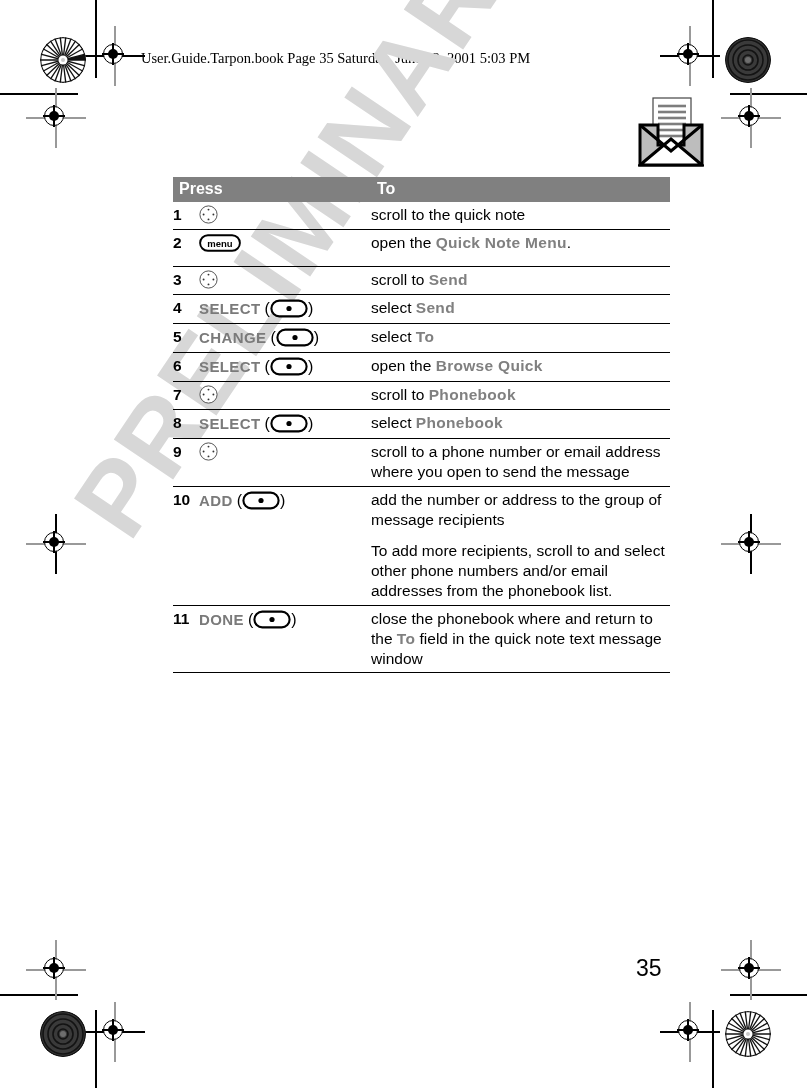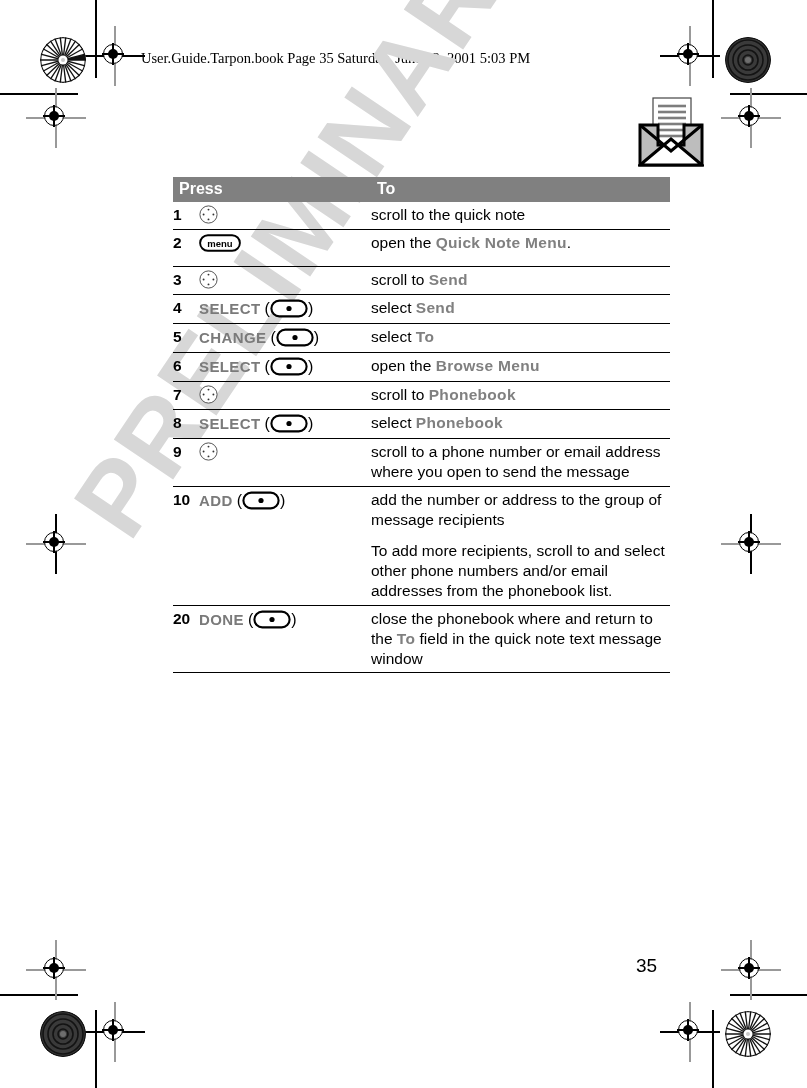--- a/index.html
+++ b/index.html
@@ -231,21 +231,21 @@
     width: 42px;
     height: 28px;
     vertical-align: -4px;
   }
 
   
   #page-number {
     position: absolute;
     left: 636px;
     top: 955px;
-    font-size: 19px;
+    font-size: 23px;
     color: #000000;
     font-family: "Liberation Sans", sans-serif;
   }
 </style>
 </head>
 <body>
 
 <div id="page">
 
   <div class="trim-line" style="left:95px; top:0; width:1.5px; height:78px;"></div>
@@ -538,21 +538,21 @@
             <div><span>select </span><span class="mono">To</span></div>
           </td>
         </tr>
         <tr>
           <td class="num">6</td>
           <td><span class="keytext">SELECT</span><span class="gap"></span><span class="paren">(</span><span class="oval-key"><svg width="38" height="19" viewBox="0 0 38 19">
                 <rect x="1.4" y="1.6" width="35.2" height="15.8" rx="7.9" ry="7.9" fill="#ffffff" stroke="#000000" stroke-width="2.1"></rect>
                 <circle cx="19" cy="9.5" r="2.6" fill="#000000"></circle>
               </svg></span><span class="paren">)</span></td>
           <td>
-            <div><span>open the </span><span class="mono">Browse Menu</span></div>
+            <div><span>open the </span><span class="mono">Browse Quick</span></div>
           </td>
         </tr>
         <tr>
           <td class="num">7</td>
           <td><span class="nav-key"><svg width="19" height="19" viewBox="0 0 19 19">
                 <circle cx="9.5" cy="9.5" r="8.6" fill="#ffffff" stroke="#555555" stroke-width="1"></circle>
                 <circle cx="9.5" cy="4.6" r="0.95" fill="#333333"></circle>
                 <circle cx="9.5" cy="14.4" r="0.95" fill="#333333"></circle>
                 <circle cx="4.6" cy="9.5" r="0.95" fill="#333333"></circle>
                 <circle cx="14.4" cy="9.5" r="0.95" fill="#333333"></circle>
@@ -589,21 +589,21 @@
           <td><span class="keytext">ADD</span><span class="gap"></span><span class="paren">(</span><span class="oval-key"><svg width="38" height="19" viewBox="0 0 38 19">
                 <rect x="1.4" y="1.6" width="35.2" height="15.8" rx="7.9" ry="7.9" fill="#ffffff" stroke="#000000" stroke-width="2.1"></rect>
                 <circle cx="19" cy="9.5" r="2.6" fill="#000000"></circle>
               </svg></span><span class="paren">)</span></td>
           <td>
             <div><span>add the number or address to the group of message recipients</span></div>
             <div class="para2">To add more recipients, scroll to and select other phone numbers and/or email addresses from the phonebook list.</div>
           </td>
         </tr>
         <tr>
-          <td class="num">20</td>
+          <td class="num">11</td>
           <td><span class="keytext">DONE</span><span class="gap"></span><span class="paren">(</span><span class="oval-key"><svg width="38" height="19" viewBox="0 0 38 19">
                 <rect x="1.4" y="1.6" width="35.2" height="15.8" rx="7.9" ry="7.9" fill="#ffffff" stroke="#000000" stroke-width="2.1"></rect>
                 <circle cx="19" cy="9.5" r="2.6" fill="#000000"></circle>
               </svg></span><span class="paren">)</span></td>
           <td>
             <div><span>close the phonebook where and return to the </span><span class="mono">To</span><span> field in the quick note text message window</span></div>
           </td>
         </tr>
       </tbody>
   </table>

